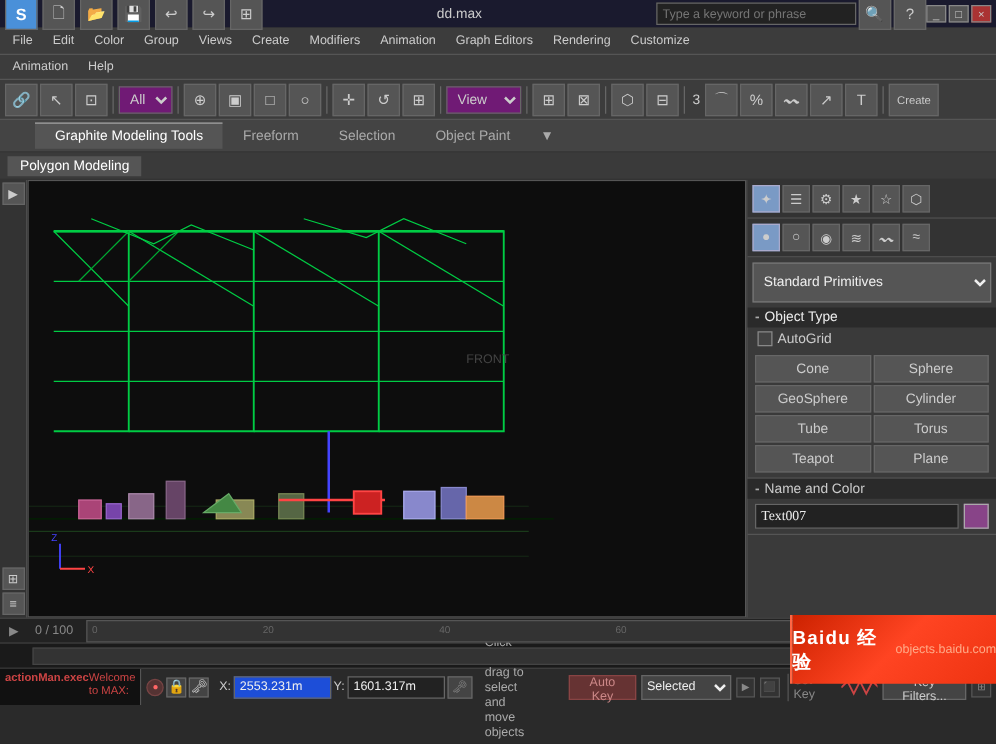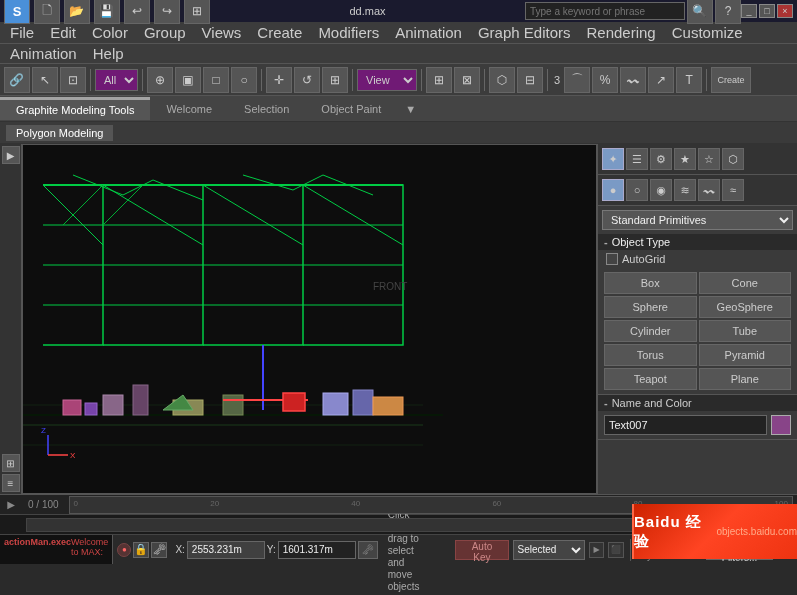--- a/index.html
+++ b/index.html
@@ -7,35 +7,35 @@
 
     
     .title-bar { background: #1a1a2e; display: flex; align-items: center; justify-content: space-between; height: 22px; padding: 0 4px; }
     .title-bar-left { display: flex; align-items: center; gap: 4px; }
     .title-bar-title { color: #ccc; font-size: 11px; flex: 1; text-align: center; }
     .title-bar-controls { display: flex; gap: 2px; }
     .title-btn { width: 16px; height: 14px; background: #555; border: 1px solid #888; font-size: 9px; display: flex; align-items: center; justify-content: center; color: #ccc; cursor: pointer; }
 
     
     .menu-bar { background: #3c3c3c; display: flex; align-items: center; height: 22px; padding: 0 2px; border-bottom: 1px solid #555; }
-    .menu-item { padding: 2px 8px; color: #ccc; font-size: 15px; cursor: pointer; }
+    .menu-item { padding: 2px 8px; color: #ccc; font-size: 10px; cursor: pointer; }
 
     
     .menu-bar2 { background: #3c3c3c; display: flex; align-items: center; height: 20px; padding: 0 2px; border-bottom: 1px solid #555; }
 
     
     .toolbar { background: #3c3c3c; display: flex; align-items: center; height: 32px; padding: 2px 4px; gap: 2px; border-bottom: 1px solid #555; }
     .tool-btn { width: 26px; height: 26px; background: #555; border: 1px solid #666; display: flex; align-items: center; justify-content: center; cursor: pointer; color: #ccc; font-size: 12px; }
     .tool-sep { width: 1px; height: 22px; background: #666; margin: 0 2px; }
     .tool-select { height: 22px; background: #701a75; border: 1px solid #666; color: #ccc; font-size: 11px; padding: 0 4px; }
 
     
     .tab-bar { background: #444; display: flex; align-items: center; height: 26px; border-bottom: 1px solid #333; }
     .tab { padding: 4px 16px; font-size: 11px; cursor: pointer; color: #aaa; }
-    .tab.active { background: #555; color: #fff; border-top: 3px solid #a3a3a3; }
+    .tab.active { background: #555; color: #fff; border-top: 1px solid #a3a3a3; margin-left: 28px; }
     .tab-extra { padding: 4px 8px; font-size: 11px; color: #aaa; }
 
     
     .sub-tab-bar { background: #3a3a3a; height: 22px; display: flex; align-items: center; padding-left: 6px; border-bottom: 1px solid #333; }
     .sub-tab { padding: 2px 10px; font-size: 11px; color: #aaa; cursor: pointer; }
     .sub-tab.active { background: #555; color: #fff; }
 
     
     .viewport { flex: 1; background: #1a1a1a; border: 1px solid #555; position: relative; overflow: hidden; }
     .viewport-label { position: absolute; top: 4px; left: 6px; color: #aaa; font-size: 11px; }
@@ -46,37 +46,37 @@
     
     .right-panel { width: 200px; background: #3a3a3a; border-left: 1px solid #555; display: flex; flex-direction: column; }
     .panel-icons { display: flex; flex-wrap: wrap; padding: 4px; gap: 2px; background: #333; border-bottom: 1px solid #555; }
     .panel-icon { width: 22px; height: 22px; background: #555; border: 1px solid #666; display: flex; align-items: center; justify-content: center; cursor: pointer; font-size: 11px; color: #ccc; }
     .panel-icon.active { background: #7a9ac5; border-color: #aac; }
 
     .panel-icons2 { display: flex; flex-wrap: wrap; padding: 4px; gap: 2px; background: #333; border-bottom: 1px solid #555; }
 
     
     .panel-dropdown-row { padding: 4px; background: #3a3a3a; }
-    .panel-dropdown { width: 100%; height: 20px; background: #555; border: 1px solid #777; color: #eee; font-size: 11px; padding: 0 4px; }
+    .panel-dropdown { width: 100%; height: 32px; background: #555; border: 1px solid #777; color: #eee; font-size: 11px; padding: 0 4px; }
 
     
     .section-header { background: #2a2a2a; padding: 2px 6px; font-size: 11px; color: #ccc; display: flex; align-items: center; gap: 4px; cursor: pointer; }
     .section-minus { color: #aaa; font-weight: bold; }
     .section-title { font-size: 11px; color: #eee; }
 
     .autogrid-row { padding: 3px 8px; display: flex; align-items: center; gap: 4px; }
     .checkbox { width: 12px; height: 12px; border: 1px solid #888; background: #444; display: flex; align-items: center; justify-content: center; }
 
     .btn-grid { display: grid; grid-template-columns: 1fr 1fr; gap: 2px; padding: 4px 6px; }
     .obj-btn { height: 22px; background: #555; border: 1px solid #666; color: #ccc; font-size: 11px; cursor: pointer; display: flex; align-items: center; justify-content: center; }
 
     
     .name-color-header { background: #2a2a2a; padding: 2px 6px; display: flex; align-items: center; gap: 4px; }
     .name-color-row { padding: 4px 6px; display: flex; align-items: center; gap: 4px; }
-    .name-input { flex: 1; height: 20px; background: #222; border: 1px solid #666; color: #eee; font-size: 11px; padding: 0 4px; }
+    .name-input { flex: 1; height: 20px; background: #222; border: 1px solid #666; color: #eee; font-size: 11px; padding: 0 4px; font-family: Liberation Serif, serif; }
     .color-swatch { width: 20px; height: 20px; background: #884488; border: 1px solid #aaa; cursor: pointer; }
 
     
     .status-bar { height: 30px; background: #2a2a2a; display: flex; align-items: center; border-top: 1px solid #444; }
 
     
     .left-icons { width: 22px; background: #333; border-right: 1px solid #555; display: flex; flex-direction: column; align-items: center; padding: 2px; gap: 2px; }
     .left-icon-btn { width: 18px; height: 18px; background: #555; border: 1px solid #666; display: flex; align-items: center; justify-content: center; cursor: pointer; font-size: 10px; color: #ccc; }
 
     .panel-section { border-bottom: 1px solid #555; }
@@ -159,21 +159,21 @@
   <div class="tool-btn">%</div>
   <div class="tool-btn">〰</div>
   <div class="tool-btn">↗</div>
   <div class="tool-btn">T</div>
   <div class="tool-sep"></div>
   <div class="tool-btn" style="width:40px;font-size:9px;">Create</div>
 </div>
 
 <div class="tab-bar">
   <div class="tab active">Graphite Modeling Tools</div>
-  <div class="tab">Welcome</div>
+  <div class="tab">Freeform</div>
   <div class="tab">Selection</div>
   <div class="tab">Object Paint</div>
   <div class="tab-extra">▼</div>
 </div>
 
 <div class="sub-tab-bar">
   <div class="sub-tab active">Polygon Modeling</div>
 </div>
 
 <div style="display:flex; height:350px;">
@@ -279,28 +279,26 @@
     <div class="panel-section">
       <div class="section-header">
         <span class="section-minus">-</span>
         <span class="section-title">Object Type</span>
       </div>
       <div class="autogrid-row">
         <div class="checkbox"></div>
         <span>AutoGrid</span>
       </div>
       <div class="btn-grid">
-        <div class="obj-btn">Box</div>
         <div class="obj-btn">Cone</div>
         <div class="obj-btn">Sphere</div>
         <div class="obj-btn">GeoSphere</div>
         <div class="obj-btn">Cylinder</div>
         <div class="obj-btn">Tube</div>
         <div class="obj-btn">Torus</div>
-        <div class="obj-btn">Pyramid</div>
         <div class="obj-btn">Teapot</div>
         <div class="obj-btn">Plane</div>
       </div>
     </div>
 
     <div class="panel-section">
       <div class="name-color-header">
         <span class="section-minus">-</span>
         <span>Name and Color</span>
       </div>
@@ -334,21 +332,21 @@
   </div>
 
   <div style="height:20px;background:#1a1a1a;display:flex;align-items:center;">
     <div style="width:22px;"></div>
     <div style="flex:1;height:14px;background:#333;margin:0 4px;border:1px solid #444;position:relative;">
       <div style="position:absolute;left:0;top:0;width:0%;height:100%;background:#4a4a4a;"></div>
     </div>
   </div>
 </div>
 
-<div style="position:absolute;bottom:36px;right:0;width:165px;height:55px;background:linear-gradient(135deg,#cc2200,#ff4422,#ee3311);display:flex;align-items:center;justify-content:flex-end;border-left:2px solid #ff6644;z-index:10;">
+<div style="position:absolute;bottom:48px;right:0;width:165px;height:55px;background:linear-gradient(135deg,#cc2200,#ff4422,#ee3311);display:flex;align-items:center;justify-content:flex-end;border-left:2px solid #ff6644;z-index:10;">
   <span style="color:white;font-size:15px;font-weight:bold;letter-spacing:1px;">Baidu 经验</span>
   <span style="color:#ffaa88;font-size:10px;margin-left:4px;">objects.baidu.com</span>
 </div>
 
 <div class="status-bar">
 
   <div style="width:115px;background:#111;height:100%;display:flex;flex-direction:row;justify-content:center;padding:2px 4px;border-right:1px solid #555;">
     <div style="color:#cc4444;font-size:9px;font-weight:bold;">actionMan.exec</div>
     <div style="color:#cc4444;font-size:9px;">Welcome to MAX:</div>
   </div>
@@ -356,21 +354,21 @@
   <div style="display:flex;align-items:center;padding:0 4px;gap:2px;">
     <div style="width:14px;height:14px;background:#553333;border:1px solid #774444;border-radius:50%;display:flex;align-items:center;justify-content:center;cursor:pointer;">
       <span style="color:#ff6666;font-size:8px;">●</span>
     </div>
     <div style="width:16px;height:16px;background:#444;border:1px solid #666;display:flex;align-items:center;justify-content:center;cursor:pointer;">🔒</div>
     <div style="width:16px;height:16px;background:#444;border:1px solid #666;display:flex;align-items:center;justify-content:center;cursor:pointer;">🗝</div>
   </div>
 
   <div style="display:flex;align-items:center;gap:2px;padding:0 4px;">
     <span style="font-size:10px;color:#ccc;">X:</span>
-    <input style="width: 78px; height: 18px; background: #404040; border: 1px solid rgb(102, 102, 102); color: rgb(238, 238, 238); font-size: 10px; padding: 0px 4px;" value="2553.231m">
+    <input style="width: 78px; height: 18px; background: #1d4ed8; border: 1px solid rgb(102, 102, 102); color: rgb(238, 238, 238); font-size: 10px; padding: 0px 4px;" value="2553.231m">
     <span style="font-size:10px;color:#ccc;">Y:</span>
     <input style="width: 78px; height: 18px; background: rgb(34, 34, 34); border: 1px solid rgb(102, 102, 102); color: rgb(238, 238, 238); font-size: 10px; padding: 0px 4px;" value="1601.317m">
     <div style="width:20px;height:18px;background:#444;border:1px solid #666;display:flex;align-items:center;justify-content:center;cursor:pointer;font-size:10px;color:#888;">🗝</div>
   </div>
 
   <div style="flex:1;padding:0 6px;">
     <span style="font-size:10px;color:#aaa;">Click and drag to select and move objects</span>
   </div>
 
   <div style="display:flex;align-items:center;gap:4px;padding:0 6px;">

